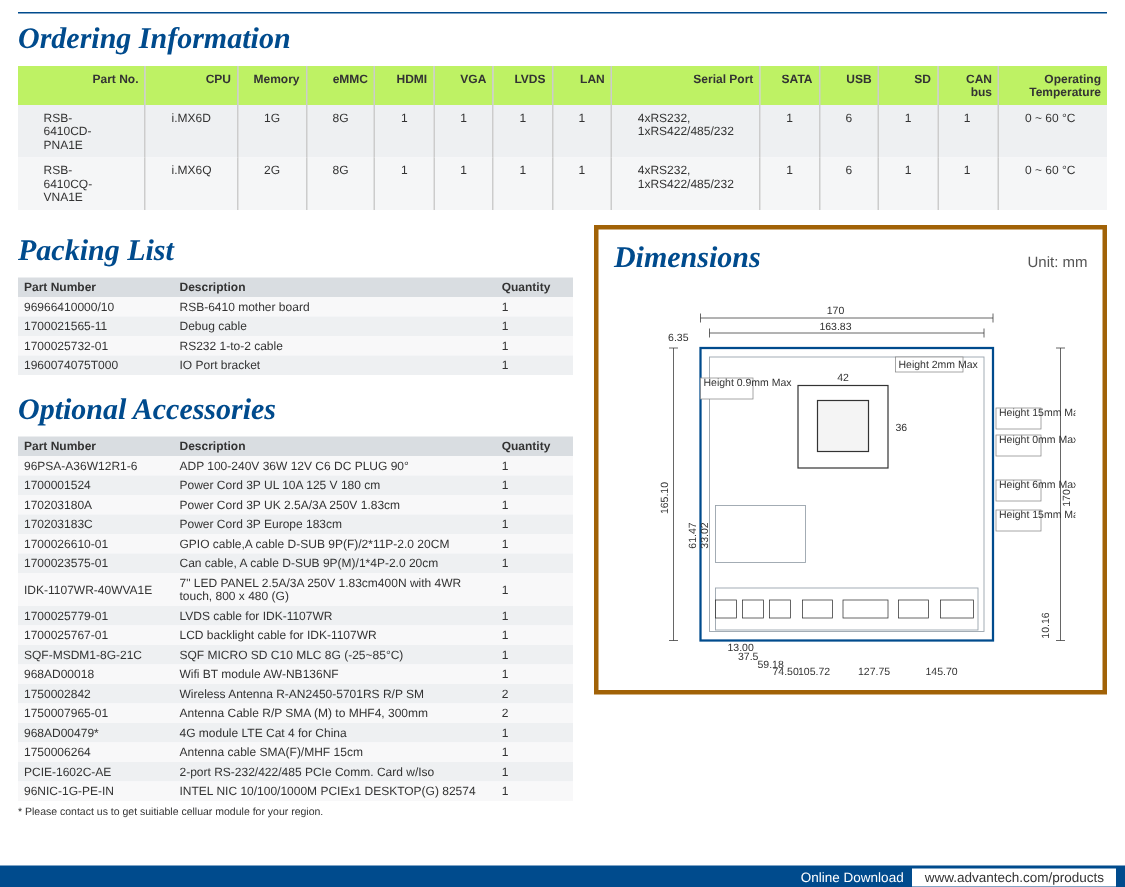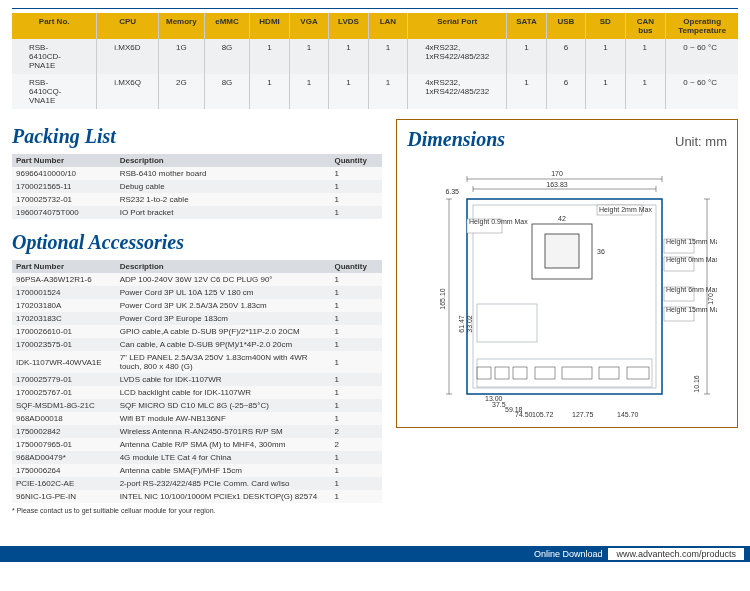--- a/index.html
+++ b/index.html
@@ -8,48 +8,49 @@
   .hr-top { border-top: 1px solid #004b8d; margin-bottom: 4px; }
   h2.section {
     font-family: "Times New Roman", serif;
     font-weight: bold;
     font-style: italic;
     color: #004b8d;
     font-size: 20px;
     margin: 6px 0 6px 0;
   }
   table { border-collapse: collapse; width: 100%; font-size: 8px; }
-  .order-tbl th { background: #eab308; text-align: center; padding: 4px 4px; font-weight: bold; border-right: 1px solid #ccc; vertical-align: top; }
+  .order-tbl th { background: #bef264; text-align: right; padding: 4px 4px; font-weight: bold; border-right: 1px solid #ccc; vertical-align: top; }
   .order-tbl th:last-child, .order-tbl td:last-child { border-right: none; }
   .order-tbl td { background: #eef0f2; padding: 4px 17px; border-right: 1px solid #ccc; vertical-align: top; }
   .order-tbl tr:nth-child(even) td { background: #f5f6f7; }
   .twocol { display: flex; gap: 14px; align-items: flex-start; }
   .left { flex: 1 1 52%; }
   .right { flex: 1 1 48%; }
   .small-tbl th { background: #d9dde1; text-align: left; padding: 2px 4px; font-weight: bold; }
   .small-tbl td { padding: 2px 4px; }
   .small-tbl tr:nth-child(even) td { background: #eef0f2; }
   .small-tbl tr:nth-child(odd) td { background: #f8f8f9; }
-  .dims-box { border: 1px solid #a16207; padding: 8px 10px; position: relative; text-align: center; }
+  .dims-box { border: 3px solid #a16207; padding: 8px 10px; position: relative; text-align: center; }
   .dims-head { display: flex; justify-content: space-between; align-items: baseline; }
-  .dims-head .unit { font-size: 13px; color: #555; }
+  .dims-head .unit { font-size: 10px; color: #555; }
   .diagram { position: relative; margin: 8px auto 0 auto; width: 300px; height: 260px; }
   .diagram svg { width: 100%; height: 100%; }
   .dim-label { font-size: 7px; fill: #333; }
   .note { font-size: 7px; margin-top: 4px; }
   .footer { margin-top: 24px; }
   .footer-bar { background: #004b8d; color: #fff; height: 16px; display: flex; justify-content: flex-end; align-items: center; font-size: 9px; padding-right: 6px; gap: 6px; }
   .footer-bar .url { background: #fff; color: #333; padding: 1px 8px; }
 </style>
 </head>
 <body>
 
 <div class="page">
   <div class="hr-top"></div>
 
+  <h2 class="section">Ordering Information</h2>
   <table class="order-tbl">
     <thead>
         <tr id="ord-head">
           <th>Part No.</th>
           <th>CPU</th>
           <th>Memory</th>
           <th>eMMC</th>
           <th>HDMI</th>
           <th>VGA</th>
           <th>LVDS</th>

